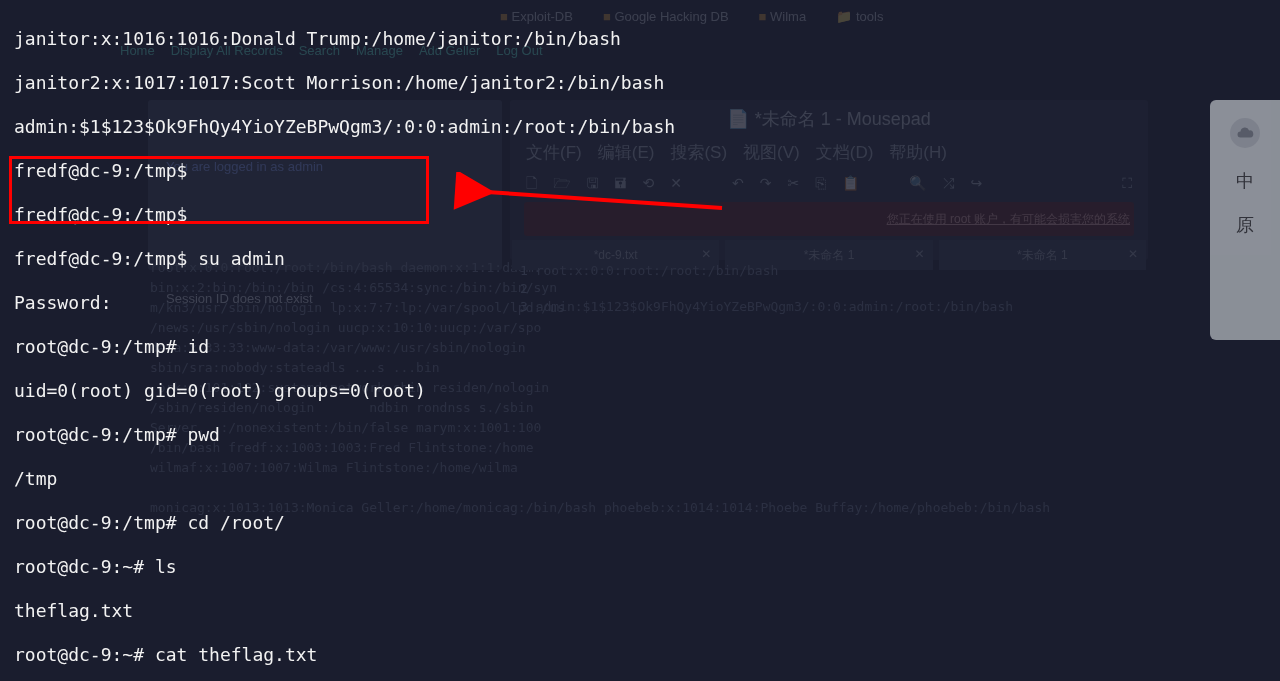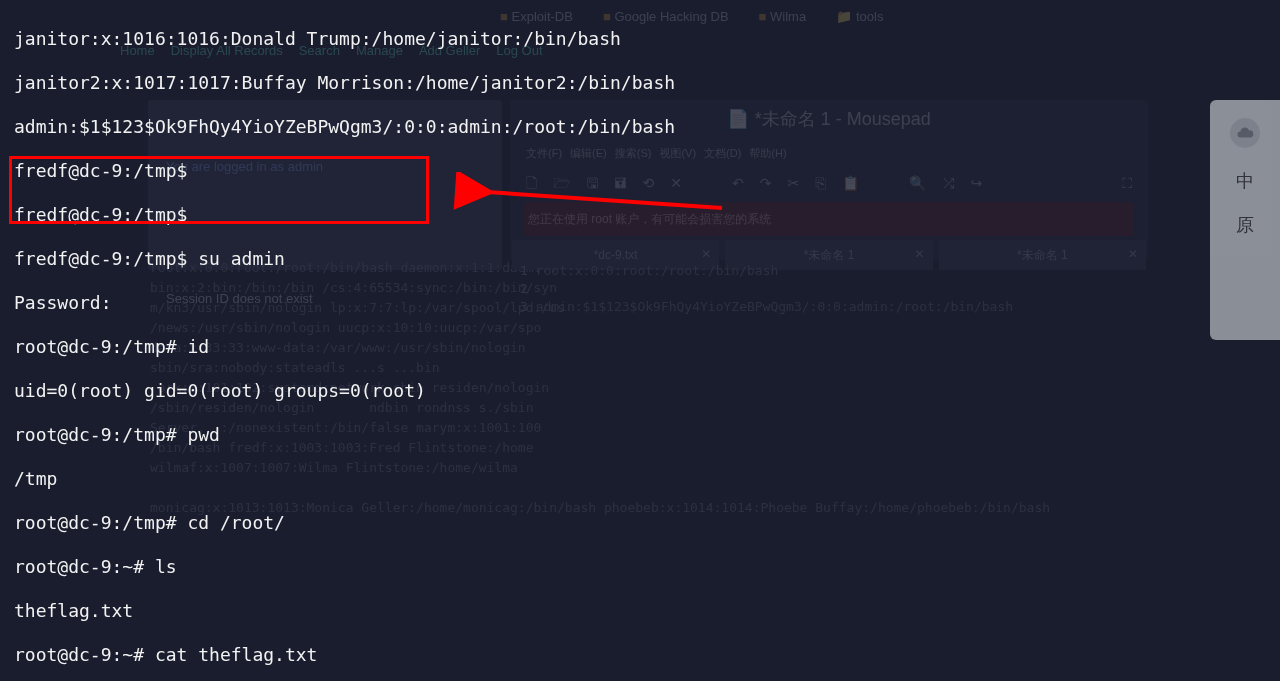--- a/index.html
+++ b/index.html
@@ -66,34 +66,35 @@
     padding: 8px 0 0 0;
     height: 160px;
   }
   .bg-editor .titlebar {
     text-align: center;
     font-size: 18px;
     color: #bfc6d4;
     margin-bottom: 8px;
   }
   .bg-editor .menubar, .bg-editor .toolbar {
-    display: flex; gap: 8px;
+    display: flex; gap: 16px;
     padding: 4px 16px;
     color: #a9b2c4;
-    font-size: 11px;
+    font-size: 17px;
   }
   .bg-editor .toolbar { gap: 16px; font-size: 14px; }
   .bg-editor .warning {
     margin: 4px 14px 2px 14px;
     background: #5b1f26;
     color: #e8a6a6;
-    text-align: left;
+    text-align: right;
     padding: 6px 4px;
     border-radius: 3px;
     font-size: 12px;
+    text-decoration: underline;
   }
   .bg-editor .tabbar {
     display:flex; gap:6px; margin-top:4px;
     padding: 0 2px;
   }
   .bg-editor .tabbar .tab {
     flex:1; background:#353c53;
     font-size:12px; text-align:center;
     padding:4px 2px; color:#9aa3b2;
     position:relative;
@@ -240,21 +241,21 @@
     <svg viewBox="0 0 24 24" width="18" height="18" fill="#8a8f98">
         <path d="M19 18H6a4 4 0 010-8 6 6 0 0111.5-1.5A4.5 4.5 0 0119 18z"></path>
       </svg>
   </div>
   <div style="font-size:18px;color:#444">中</div>
   <div style="font-size:18px;color:#444">原</div>
 </div>
 
 <div class="terminal">
 <div class="line">janitor:x:1016:1016:Donald Trump:/home/janitor:/bin/bash</div>
-<div class="line">janitor2:x:1017:1017:Buffay Morrison:/home/janitor2:/bin/bash</div>
+<div class="line">janitor2:x:1017:1017:Scott Morrison:/home/janitor2:/bin/bash</div>
 <div class="line">admin:$1$123$Ok9FhQy4YioYZeBPwQgm3/:0:0:admin:/root:/bin/bash</div>
 <div class="line">fredf@dc-9:/tmp$</div>
 <div class="line">fredf@dc-9:/tmp$</div>
 <div class="line">fredf@dc-9:/tmp$ su admin</div>
 <div class="line">Password:</div>
 <div class="line">root@dc-9:/tmp# id</div>
 <div class="line">uid=0(root) gid=0(root) groups=0(root)</div>
 <div class="line">root@dc-9:/tmp# pwd</div>
 <div class="line">/tmp</div>
 <div class="line">root@dc-9:/tmp# cd /root/</div>

